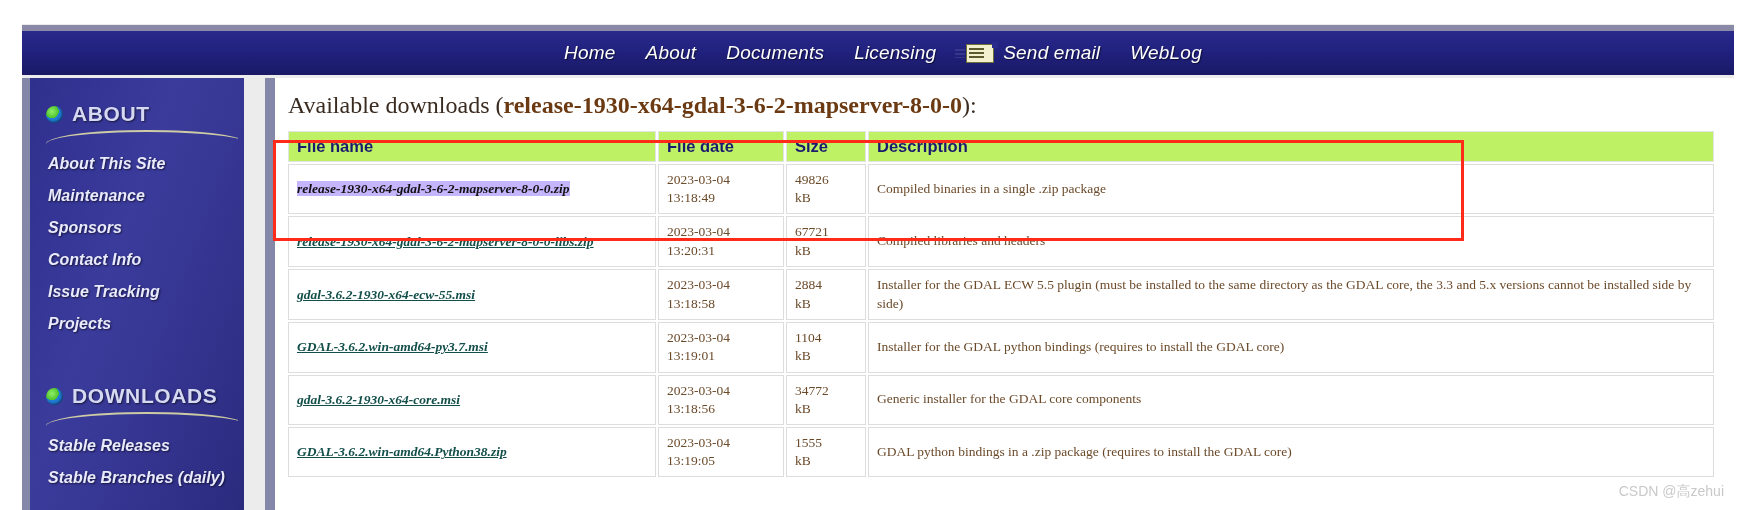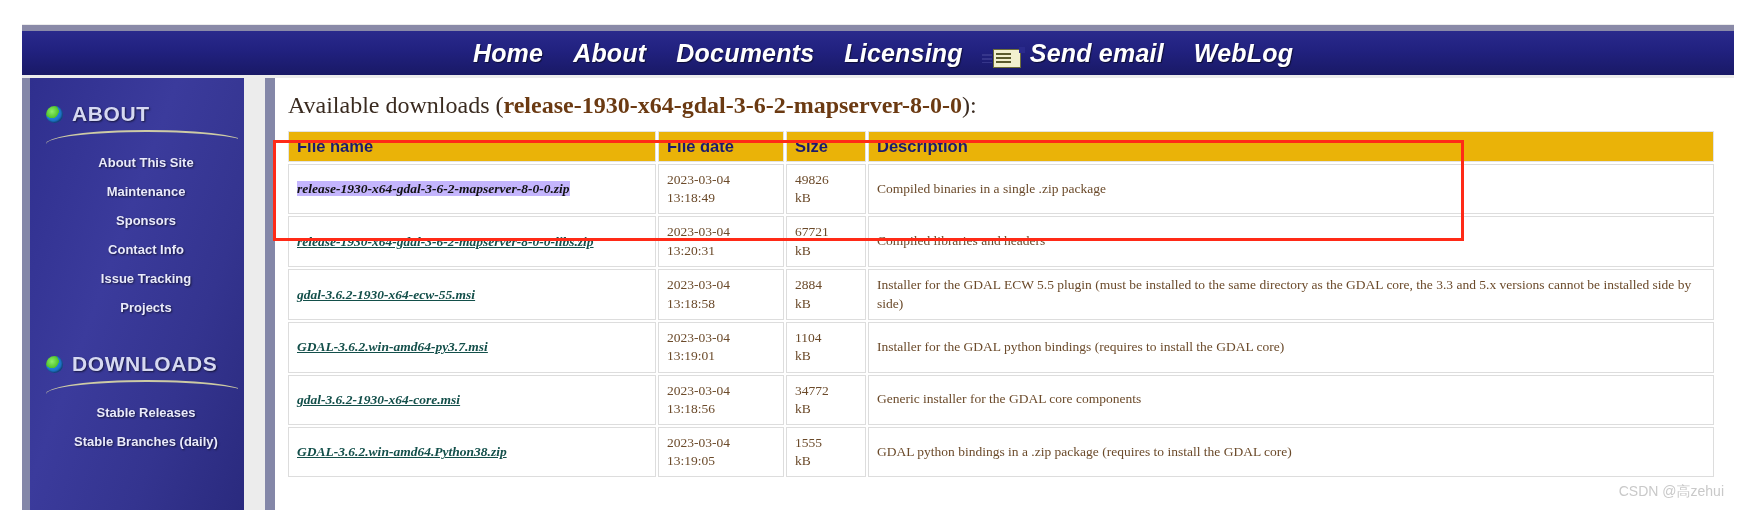--- a/index.html
+++ b/index.html
@@ -21,25 +21,25 @@
   
   .navbar{
     position:absolute;left:22px;top:30px;width:1712px;height:44px;
     background:linear-gradient(to bottom,#2a2a8c 0%,#21217f 45%,#191966 100%);
     border-top:1px solid #8f8fae;
     display:flex;align-items:center;justify-content:center;gap:0px;
   }
   .navbar .strip{position:absolute;left:0;top:-6px;width:100%;height:6px;background:#8a8aa8;}
   .nav-inner{display:flex;align-items:center;gap:30px;transform:translateX(5px);}
   .nav-item{
-    color:#ffffff;font-style:italic;font-weight:bold;font-size:25px;
+    color:#ffffff;font-style:italic;font-weight:normal;font-size:19px;
     letter-spacing:.2px;white-space:nowrap;cursor:pointer;
     text-shadow:1px 1px 1px rgba(0,0,0,.55);
   }
-  .nav-email{display:flex;align-items:flex-end;gap:9px;}
+  .nav-email{display:flex;align-items:center;gap:9px;}
   .mail-ico{
     width:26px;height:17px;background:#f2f0cf;border:1px solid #6f6f3a;
     position:relative;display:inline-block;flex:none;
   }
   .mail-ico:before{
     content:"";position:absolute;left:2px;top:3px;width:15px;height:2px;background:#5a5a2d;
     box-shadow:0 4px 0 #5a5a2d, 0 8px 0 #5a5a2d;
   }
   .mail-ico:after{
     content:"";position:absolute;right:-5px;top:-3px;width:6px;height:6px;background:#2a2a8c;
@@ -68,41 +68,41 @@
   }
   .sb-rule{
     height:16px;margin:2px 6px 4px 16px;position:relative;overflow:hidden;
   }
   .sb-rule:after{
     content:"";position:absolute;left:0;right:-10px;top:2px;height:12px;
     border-top:2px solid #e8e5a8;border-radius:50%/14px 14px 0 0;
     filter:blur(.3px);opacity:.85;
   }
   .sb-link{
-    padding:7px 0 7px 18px;color:#e9eafb;font-size:13px;font-weight:bold;
-    text-shadow:1px 1px 2px rgba(0,0,0,.6);cursor:pointer;white-space:nowrap;text-align:center;
+    padding:7px 0 7px 18px;color:#e9eafb;font-size:16px;font-weight:bold;font-style:italic;
+    text-shadow:1px 1px 2px rgba(0,0,0,.6);cursor:pointer;white-space:nowrap;
   }
 
   
   .content{
     position:absolute;left:265px;top:78px;width:1469px;height:432px;
     background:#ffffff;border-left:10px solid #8487a8;box-sizing:border-box;
   }
   .avail{
     padding:14px 0 10px 13px;font-size:24px;color:#3a2b20;font-family:"Liberation Serif",serif;
   }
   .avail b{color:#6b3a12;}
 
   
   table.dl{
     border-collapse:separate;border-spacing:2px;margin-left:11px;width:1430px;
     table-layout:fixed;
   }
   table.dl th{
-    background:#eab308;color:#1b1b6e;font-size:16.5px;font-weight:bold;text-align:left;
+    background:#bef264;color:#1b1b6e;font-size:16.5px;font-weight:bold;text-align:left;
     padding:5px 8px;border:1px solid #e3e3e3;
   }
   table.dl td{
     background:#ffffff;border:1px solid #dddddd;padding:6px 8px;vertical-align:middle;
     font-size:13.5px;color:#6b4a2a;font-family:"Liberation Serif",serif;
   }
   th.c-name{width:350px;} th.c-date{width:108px;} th.c-size{width:62px;} th.c-desc{width:auto;}
   td.fname{
     font-family:"Liberation Sans",sans-serif;font-size:16px;font-weight:bold;font-style:italic;
     color:#134f4a;line-height:1.32;word-break:break-word;
@@ -160,21 +160,21 @@
       </div>
       <div class="sb-rule"></div>
       <div class="sb-link">About This Site</div>
       <div class="sb-link">Maintenance</div>
       <div class="sb-link">Sponsors</div>
       <div class="sb-link">Contact Info</div>
       <div class="sb-link">Issue Tracking</div>
       <div class="sb-link">Projects</div>
     </div>
 
-    <div class="sb-group" style="margin-top:30px;">
+    <div class="sb-group" style="margin-top:44px;">
       <div class="sb-head">
         <span class="globe"></span>
         <span>DOWNLOADS</span>
       </div>
       <div class="sb-rule"></div>
       <div class="sb-link">Stable Releases</div>
       <div class="sb-link">Stable Branches (daily)</div>
     </div>
 
   </div>

